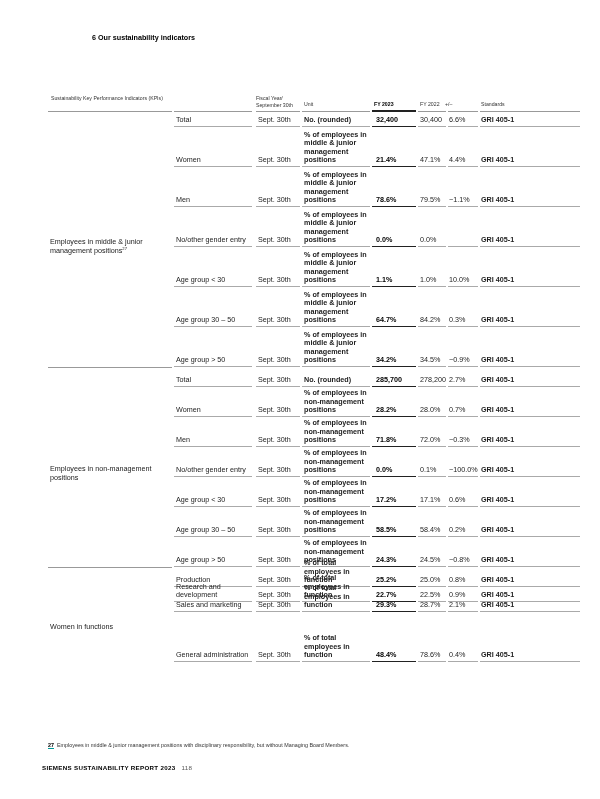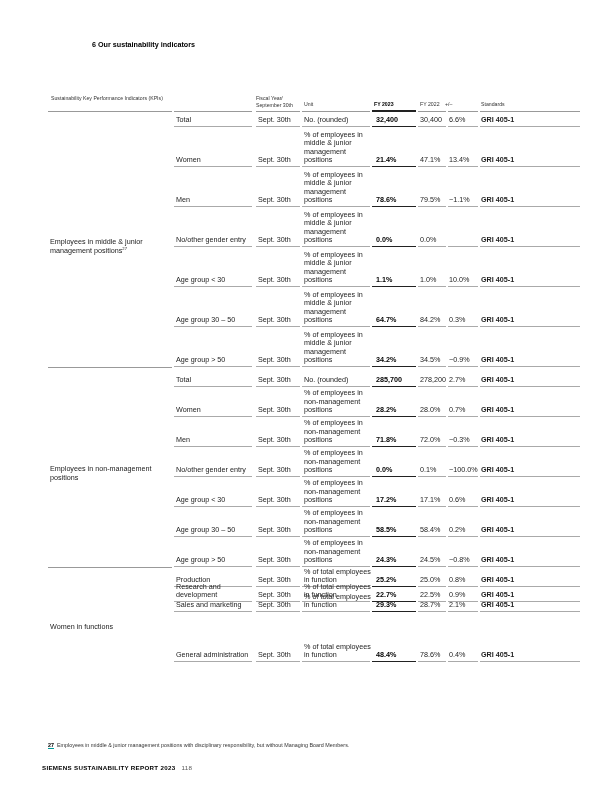--- a/index.html
+++ b/index.html
@@ -1,21 +1,21 @@
 <!DOCTYPE html>
 <html><head>
 <meta charset="utf-8">
 <style>
   html, body { margin:0; padding:0; }
   body {
     width:600px; height:799px; background:#ffffff; position:relative; overflow:hidden;
     font-family: "Liberation Sans", "DejaVu Sans", sans-serif; color:#1a1a1a;
   }
   .section-title {
-    position:absolute; left:48px; top:40px; font-size:7.2px; font-weight:bold; color:#000;padding-left:44px;
+    position:absolute; left:48px; top:33px; font-size:7.2px; font-weight:bold; color:#000;padding-left:44px;
   }
   .hdr { position:absolute; font-size:5.2px; color:#333; line-height:6.6px; }
   .hdr-kpi { left:51px; top:95px; width:125px; }
   .hdr-fy { left:256px; top:95px; width:50px; }
   .hdr-unit { left:304px; top:101px; }
   .hdr-2023 { left:374px; top:101px; font-weight:bold; color:#000; }
   .hdr-2022 { left:420px; top:101px; }
   .hdr-pm { left:445px; top:101px; }
   .hdr-std { left:481px; top:101px; }
   .hdr-line { position:absolute; top:111px; height:1px; background:#999; }
@@ -24,21 +24,21 @@
   .group-label {
     position:absolute; left:50px; font-size:7.2px; line-height:8.6px; color:#222; width:125px;
   }
   .group-label sup { font-size:4.2px; vertical-align:top; line-height:1; }
   .group-line { position:absolute; left:48px; width:124px; height:1px; background:#999; }
 
   .row { position:absolute; left:172px; width:408px; font-size:7.2px; color:#222; }
   .cell { position:absolute; bottom:2px; line-height:8.6px; }
   .c-cat { left:4px; width:78px; }
   .c-date { left:86px; width:46px; }
-  .c-unit { left:132px; width:70px; }
+  .c-unit { left:132px; width:70px;font-weight:bold; }
   .c-fy23 { left:204px; font-weight:bold; color:#000;text-align:center; }
   .c-fy22 { left:248px; }
   .c-pm { left:277px; }
   .c-std { left:309px;font-weight:bold; }
   .rl { position:absolute; bottom:0; height:1px; background:#aaa; }
   .rl-cat { left:2px; width:78px; }
   .rl-date { left:84px; width:44px; }
   .rl-unit { left:130px; width:68px; }
   .rl-fy23 { left:200px; width:44px; height:1.5px; background:#222; }
   .rl-fy22 { left:246px; width:28px; }
@@ -95,21 +95,21 @@
       <div class="rl rl-fy22"></div>
       <div class="rl rl-pm"></div>
       <div class="rl rl-std"></div>
     </div>
     <div class="row" style="top: 127px; height: 40px;">
       <div class="cell c-cat">Women</div>
       <div class="cell c-date">Sept. 30th</div>
       <div class="cell c-unit">% of employees in middle &amp; junior management positions</div>
       <div class="cell c-fy23">21.4%</div>
       <div class="cell c-fy22">47.1%</div>
-      <div class="cell c-pm">13.4%</div>
+      <div class="cell c-pm">4.4%</div>
       <div class="cell c-std">GRI 405-1</div>
       <div class="rl rl-cat"></div>
       <div class="rl rl-date"></div>
       <div class="rl rl-unit"></div>
       <div class="rl rl-fy23"></div>
       <div class="rl rl-fy22"></div>
       <div class="rl rl-pm"></div>
       <div class="rl rl-std"></div>
     </div>
     <div class="row" style="top: 167px; height: 40px;">

